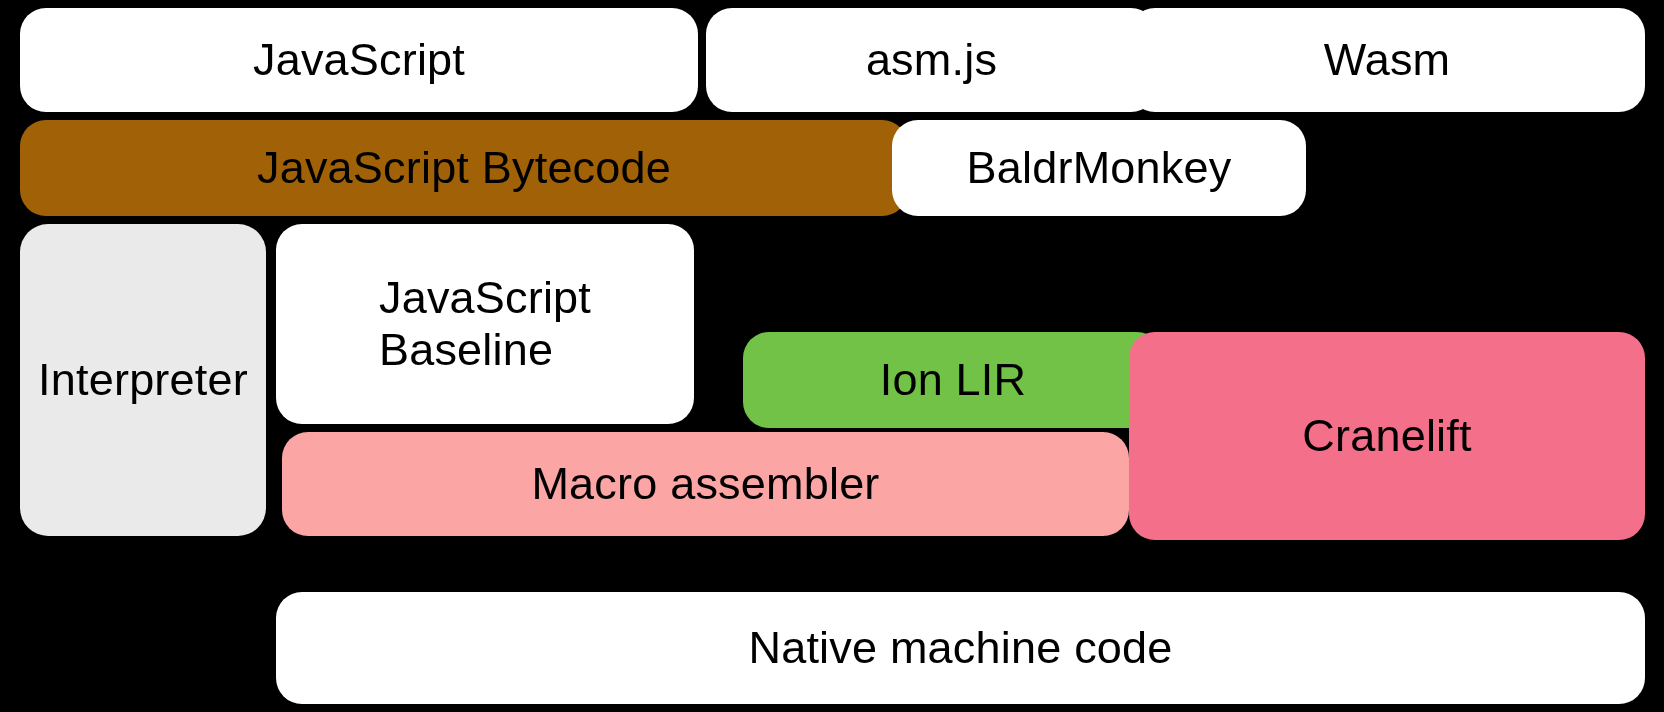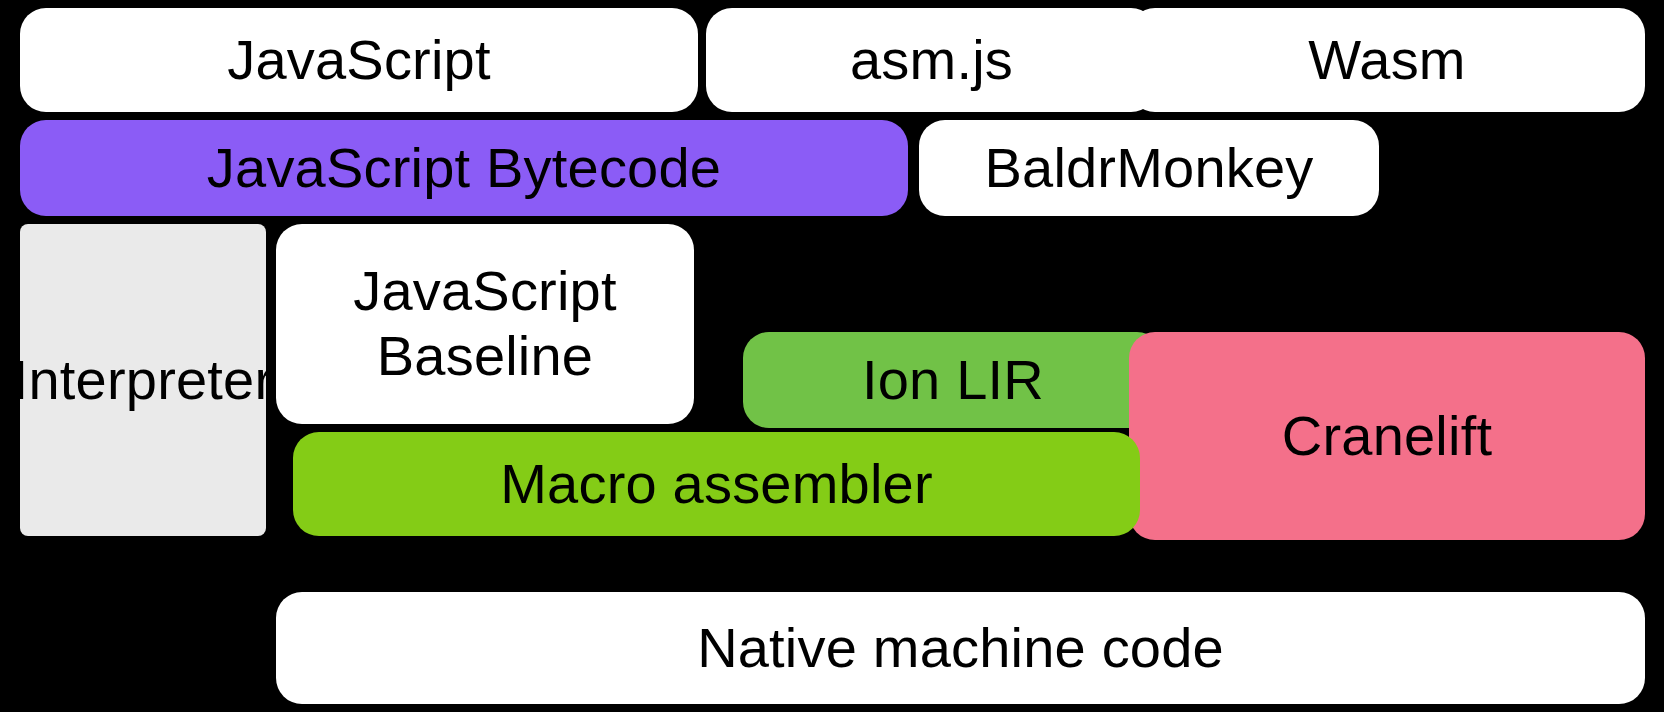--- a/index.html
+++ b/index.html
@@ -14,54 +14,54 @@
     background: #000000;
     font-family: "Liberation Sans", sans-serif;
     overflow: hidden;
   }
   .node {
     position: absolute;
     box-sizing: border-box;
     display: flex;
     align-items: center;
     justify-content: center;
-    text-align: center;
+    text-align: left;
     color: #000000;
     line-height: 1.16;
     white-space: pre-line;
     border-radius: 26px;
     background: #ffffff;
-    font-size: 56px;
+    font-size: 45px;
     font-weight: 400;
     letter-spacing: 0.2px;
   }
-  .node.tall-label { border-radius: 8px; }
+  .node.tall-label { border-radius: 28px; }
 </style>
 </head>
 <body>
 
 <div id="diagram">
 
   <div class="node" style="left:20px; top:8px; width:678px; height:104px; background:#ffffff;">JavaScript</div>
 
   <div class="node" style="left:706px; top:8px; width:451px; height:104px; background:#ffffff;">asm.js</div>
 
   <div class="node" style="left:1129px; top:8px; width:516px; height:104px; background:#ffffff;">Wasm</div>
 
-  <div class="node" style="left:20px; top:120px; width:888px; height:96px; background:#8b5cf6;">JavaScript Bytecode</div>
+  <div class="node" style="left:20px; top:120px; width:888px; height:96px; background:#a16207;">JavaScript Bytecode</div>
 
-  <div class="node" style="left:919px; top:120px; width:460px; height:96px; background:#ffffff;">BaldrMonkey</div>
+  <div class="node" style="left:892px; top:120px; width:414px; height:96px; background:#ffffff;">BaldrMonkey</div>
 
   <div class="node tall-label" style="left:20px; top:224px; width:246px; height:312px; background:#eaeaea;">Interpreter</div>
 
   <div class="node" style="left:276px; top:224px; width:418px; height:200px; background:#ffffff;">JavaScript
 Baseline</div>
 
 
   <div class="node" style="left:703px; top:332px; width:420px; height:96px; background:#71c247;margin-left:40px;">Ion LIR</div>
 
   <div class="node" style="left:1129px; top:332px; width:516px; height:208px; background:#f4708a;">Cranelift</div>
 
-  <div class="node" style="left:293px; top:432px; width:847px; height:104px; background:#84cc16;">Macro assembler</div>
+  <div class="node" style="left:282px; top:432px; width:847px; height:104px; background:#fca5a5;">Macro assembler</div>
 
   <div class="node" style="left:276px; top:544px; width:1369px; height:112px; background:#ffffff;margin-top:48px;">Native machine code</div>
 
 </div>
 
 </body></html>

